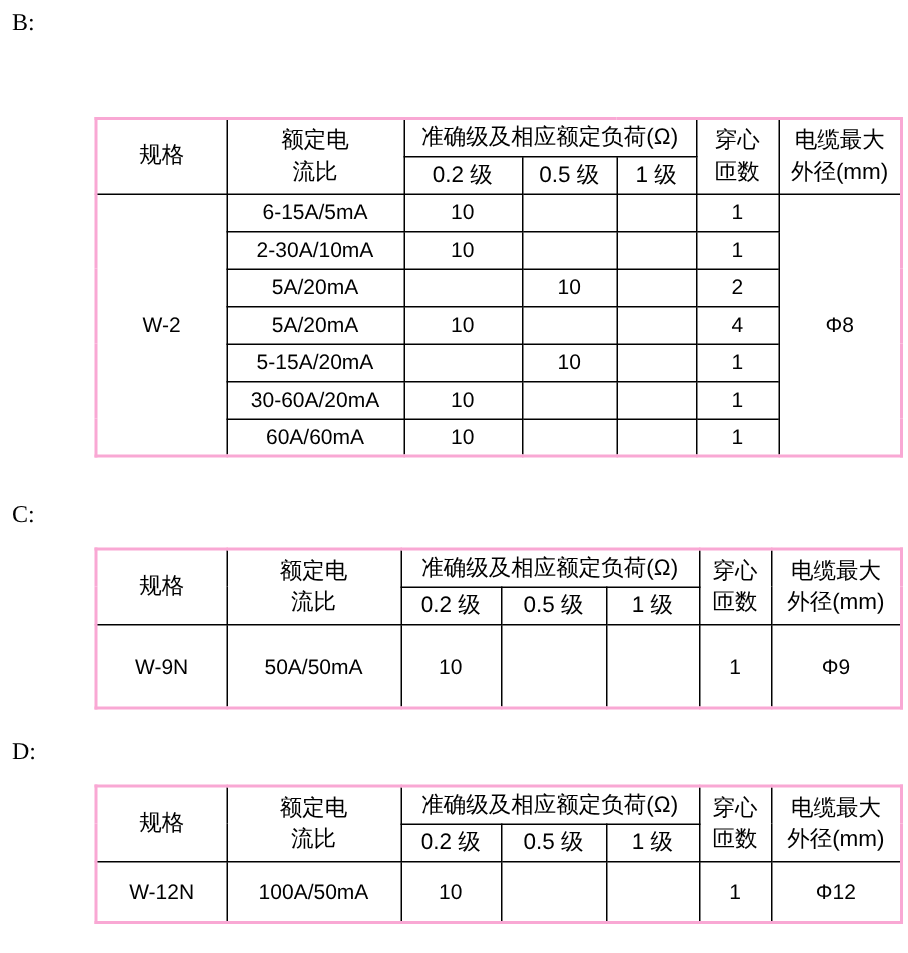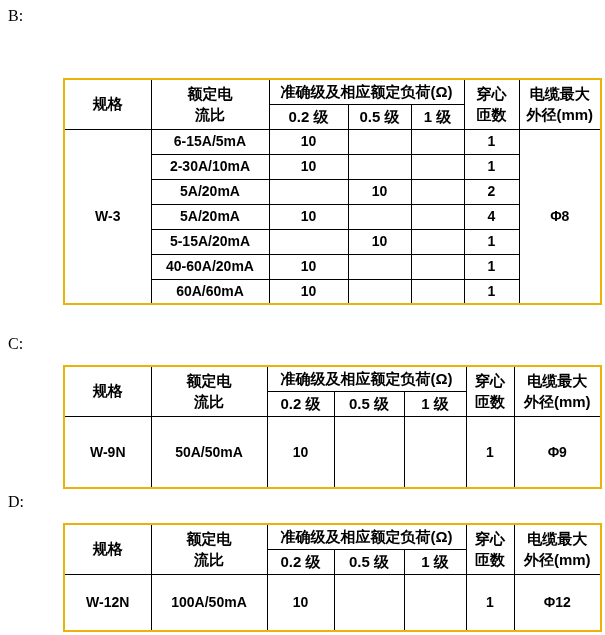--- a/index.html
+++ b/index.html
@@ -13,41 +13,41 @@
     font-family:"Liberation Serif","DejaVu Serif",serif;
     font-size:16px;color:#000;
   }
   #label-b{top:7px}
   #label-c{top:335px}
   #label-d{top:493px}
 
   table.spec{
     position:absolute;left:63px;width:537px;
     border-collapse:collapse;table-layout:fixed;
-    border:2px solid #eab308;background:#fff;font-weight:bold;
+    border:2px solid #f9a8d4;background:#fff;
   }
   #table-b{top:78px}
   #table-c{top:365px}
   #table-d{top:523px}
 
   table.spec td{
     border:1px solid #000;
     text-align:center;vertical-align:middle;
     padding:0;font-size:14px;line-height:1.45;
     overflow:hidden;white-space:nowrap;
   }
   table.spec td.cjk{font-size:15px;}
   td.two-line span{display:block;line-height:1.45;text-align:center;}
 
   #table-b tr.hrow{height:25px}
   #table-b tr.drow{height:25px}
   #table-c tr.hrow{height:25px}
-  #table-c tr.drow{height:72px}
+  #table-c tr.drow{height:56px}
   #table-d tr.hrow{height:25px}
-  #table-d tr.drow{height:57px}
+  #table-d tr.drow{height:41px}
 </style>
 </head>
 <body>
 
 <div class="sec-label" id="label-b">B:</div>
 
 <table class="spec" id="table-b">
   <colgroup>
     <col style="width:87px">
       <col style="width:118px">
@@ -73,21 +73,21 @@
         <span>电缆最大</span>
         <span>外径(mm)</span>
       </td>
     </tr>
     <tr class="hrow">
       <td class="cjk">0.2 级</td>
       <td class="cjk">0.5 级</td>
       <td class="cjk">1 级</td>
     </tr>
     <tr class="drow">
-      <td rowspan="7">W-3</td>
+      <td rowspan="7">W-2</td>
       <td>6-15A/5mA</td>
       <td>10</td>
       <td></td>
       <td></td>
       <td>1</td>
       <td rowspan="7">Φ8</td>
     </tr>
     <tr class="drow">
       <td>2-30A/10mA</td>
       <td>10</td>
@@ -110,21 +110,21 @@
       <td>4</td>
     </tr>
     <tr class="drow">
       <td>5-15A/20mA</td>
       <td></td>
       <td>10</td>
       <td></td>
       <td>1</td>
     </tr>
     <tr class="drow">
-      <td>40-60A/20mA</td>
+      <td>30-60A/20mA</td>
       <td>10</td>
       <td></td>
       <td></td>
       <td>1</td>
     </tr>
     <tr class="drow">
       <td>60A/60mA</td>
       <td>10</td>
       <td></td>
       <td></td>

